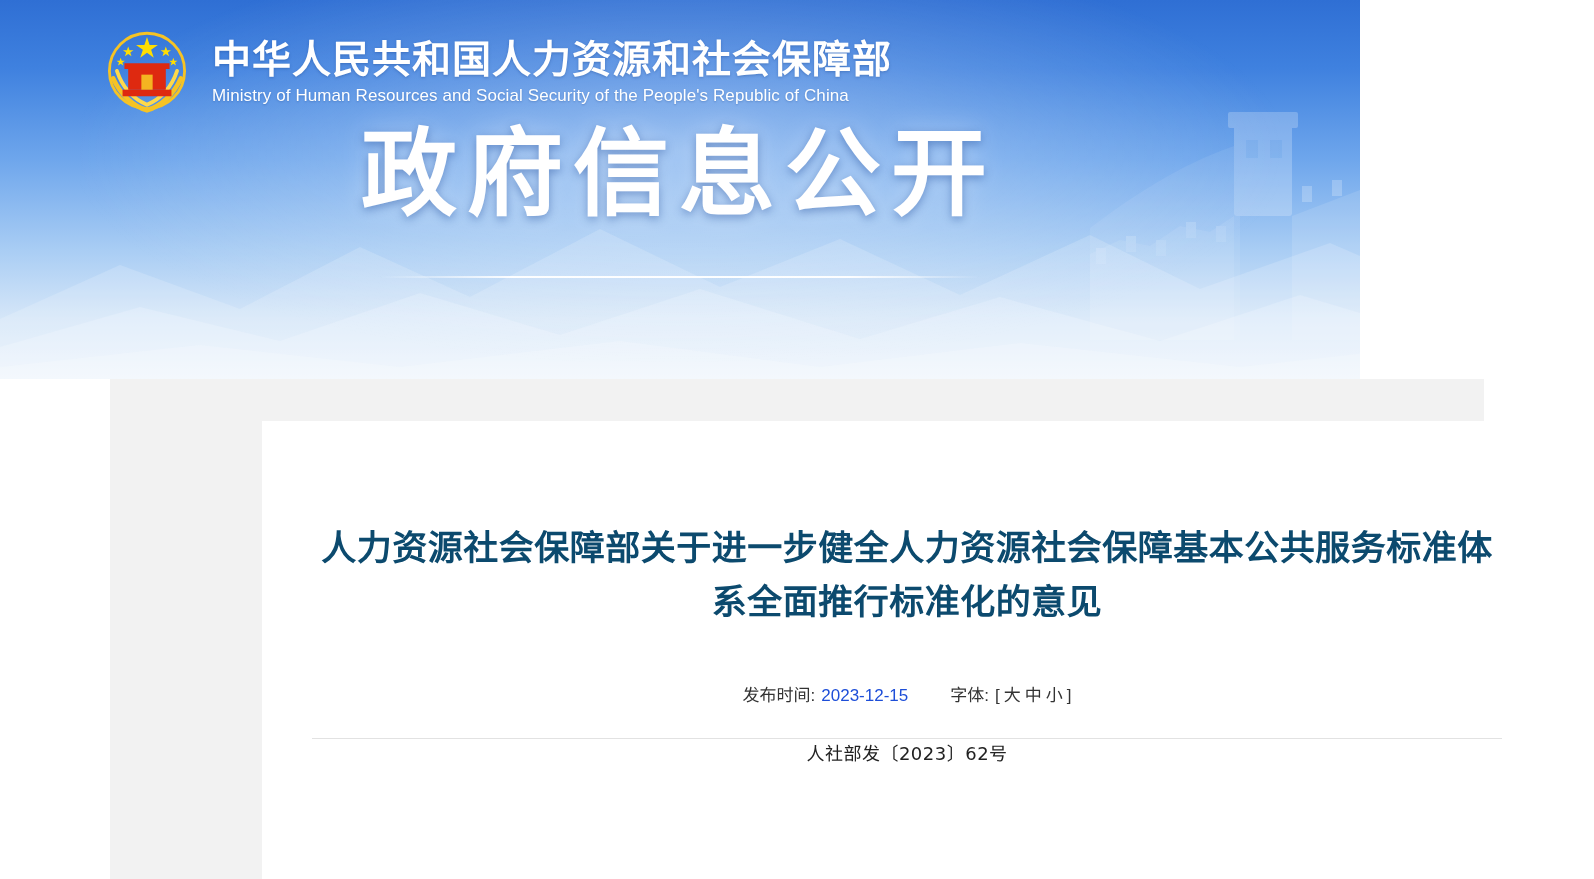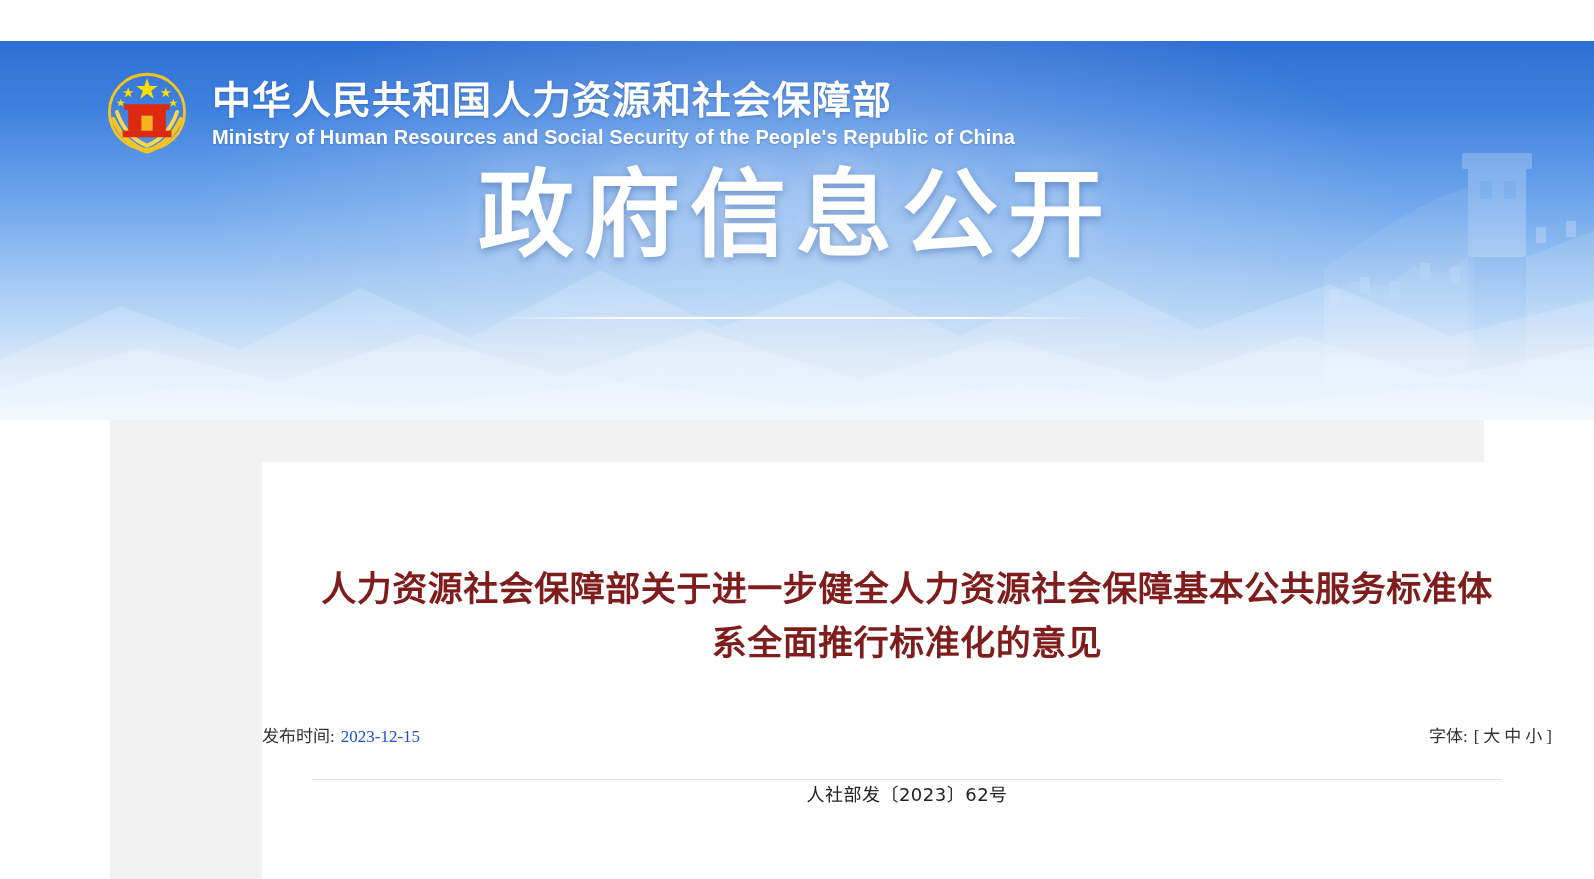--- a/index.html
+++ b/index.html
@@ -7,26 +7,25 @@
     width: 1594px;
     height: 879px;
     overflow: hidden;
     font-family: "Liberation Sans", "DejaVu Sans", sans-serif;
     background: #ffffff;
   }
 
   
   .banner {
     position: relative;
-    width: 1594px;
+    width: 1360px;
     height: 379px;
     overflow: hidden;
     background:
       linear-gradient(180deg, #2f6fd4 0%, #3f81df 18%, #6ea6ec 42%, #a9cdf4 66%, #d5e6f8 84%, #eaf2fb 100%);
-    margin-top: 41px;
   }
   
   .banner::after {
     content: "";
     position: absolute;
     left: 50%; top: 40%;
     width: 1200px; height: 420px;
     transform: translate(-50%, -50%);
     background: radial-gradient(ellipse at center, rgba(255,255,255,0.35) 0%, rgba(255,255,255,0.12) 45%, rgba(255,255,255,0) 72%);
     pointer-events: none;
@@ -66,23 +65,23 @@
   .ministry-cn {
     font-size: 39px;
     line-height: 48px;
     font-weight: bold;
     color: #ffffff;
     letter-spacing: 1px;
     text-shadow: 0 1px 3px rgba(20,60,130,0.35);
     font-family: "DejaVu Sans", "Liberation Sans", sans-serif;
   }
   .ministry-en {
-    font-size: 20px;
+    font-size: 17px;
     line-height: 20px;
-    font-weight: bold;
+    font-weight: normal;
     color: #ffffff;
     letter-spacing: 0.1px;
     text-shadow: 0 1px 2px rgba(20,60,130,0.3);
     font-family: "Liberation Sans", sans-serif;
   }
 
   
   .banner-title {
     position: absolute;
     left: 0; right: 12px; top: 118px;
@@ -130,33 +129,33 @@
     background: #ffffff;
   }
   .doc-title {
     margin: 0 auto;
     padding-top: 100px;
     width: 1190px;
     text-align: center;
     font-size: 35px;
     line-height: 54px;
     font-weight: bold;
-    color: #7f1d1d;
+    color: #0c4a6e;
     letter-spacing: 0.5px;
     font-family: "DejaVu Sans", "Liberation Sans", sans-serif;
   }
   .meta-row {
     margin-top: 52px;
     display: flex;
-    justify-content: space-between;
+    justify-content: center;
     align-items: center;
     gap: 42px;
     font-size: 17px;
     color: #333333;
-    font-family: Liberation Serif, serif;
+    font-family: Liberation Sans, sans-serif;
   }
   .meta-item { display: flex; align-items: baseline; gap: 6px; }
   .meta-label { color: #333; }
   .meta-value { color: #1d4ed8; }
   .fontsize-group { display: flex; align-items: baseline; gap: 4px; }
   .bracket { color: #333; }
   .fs-link { color: #333; cursor: pointer; }
 
   .divider {
     margin: 32px auto 0;

